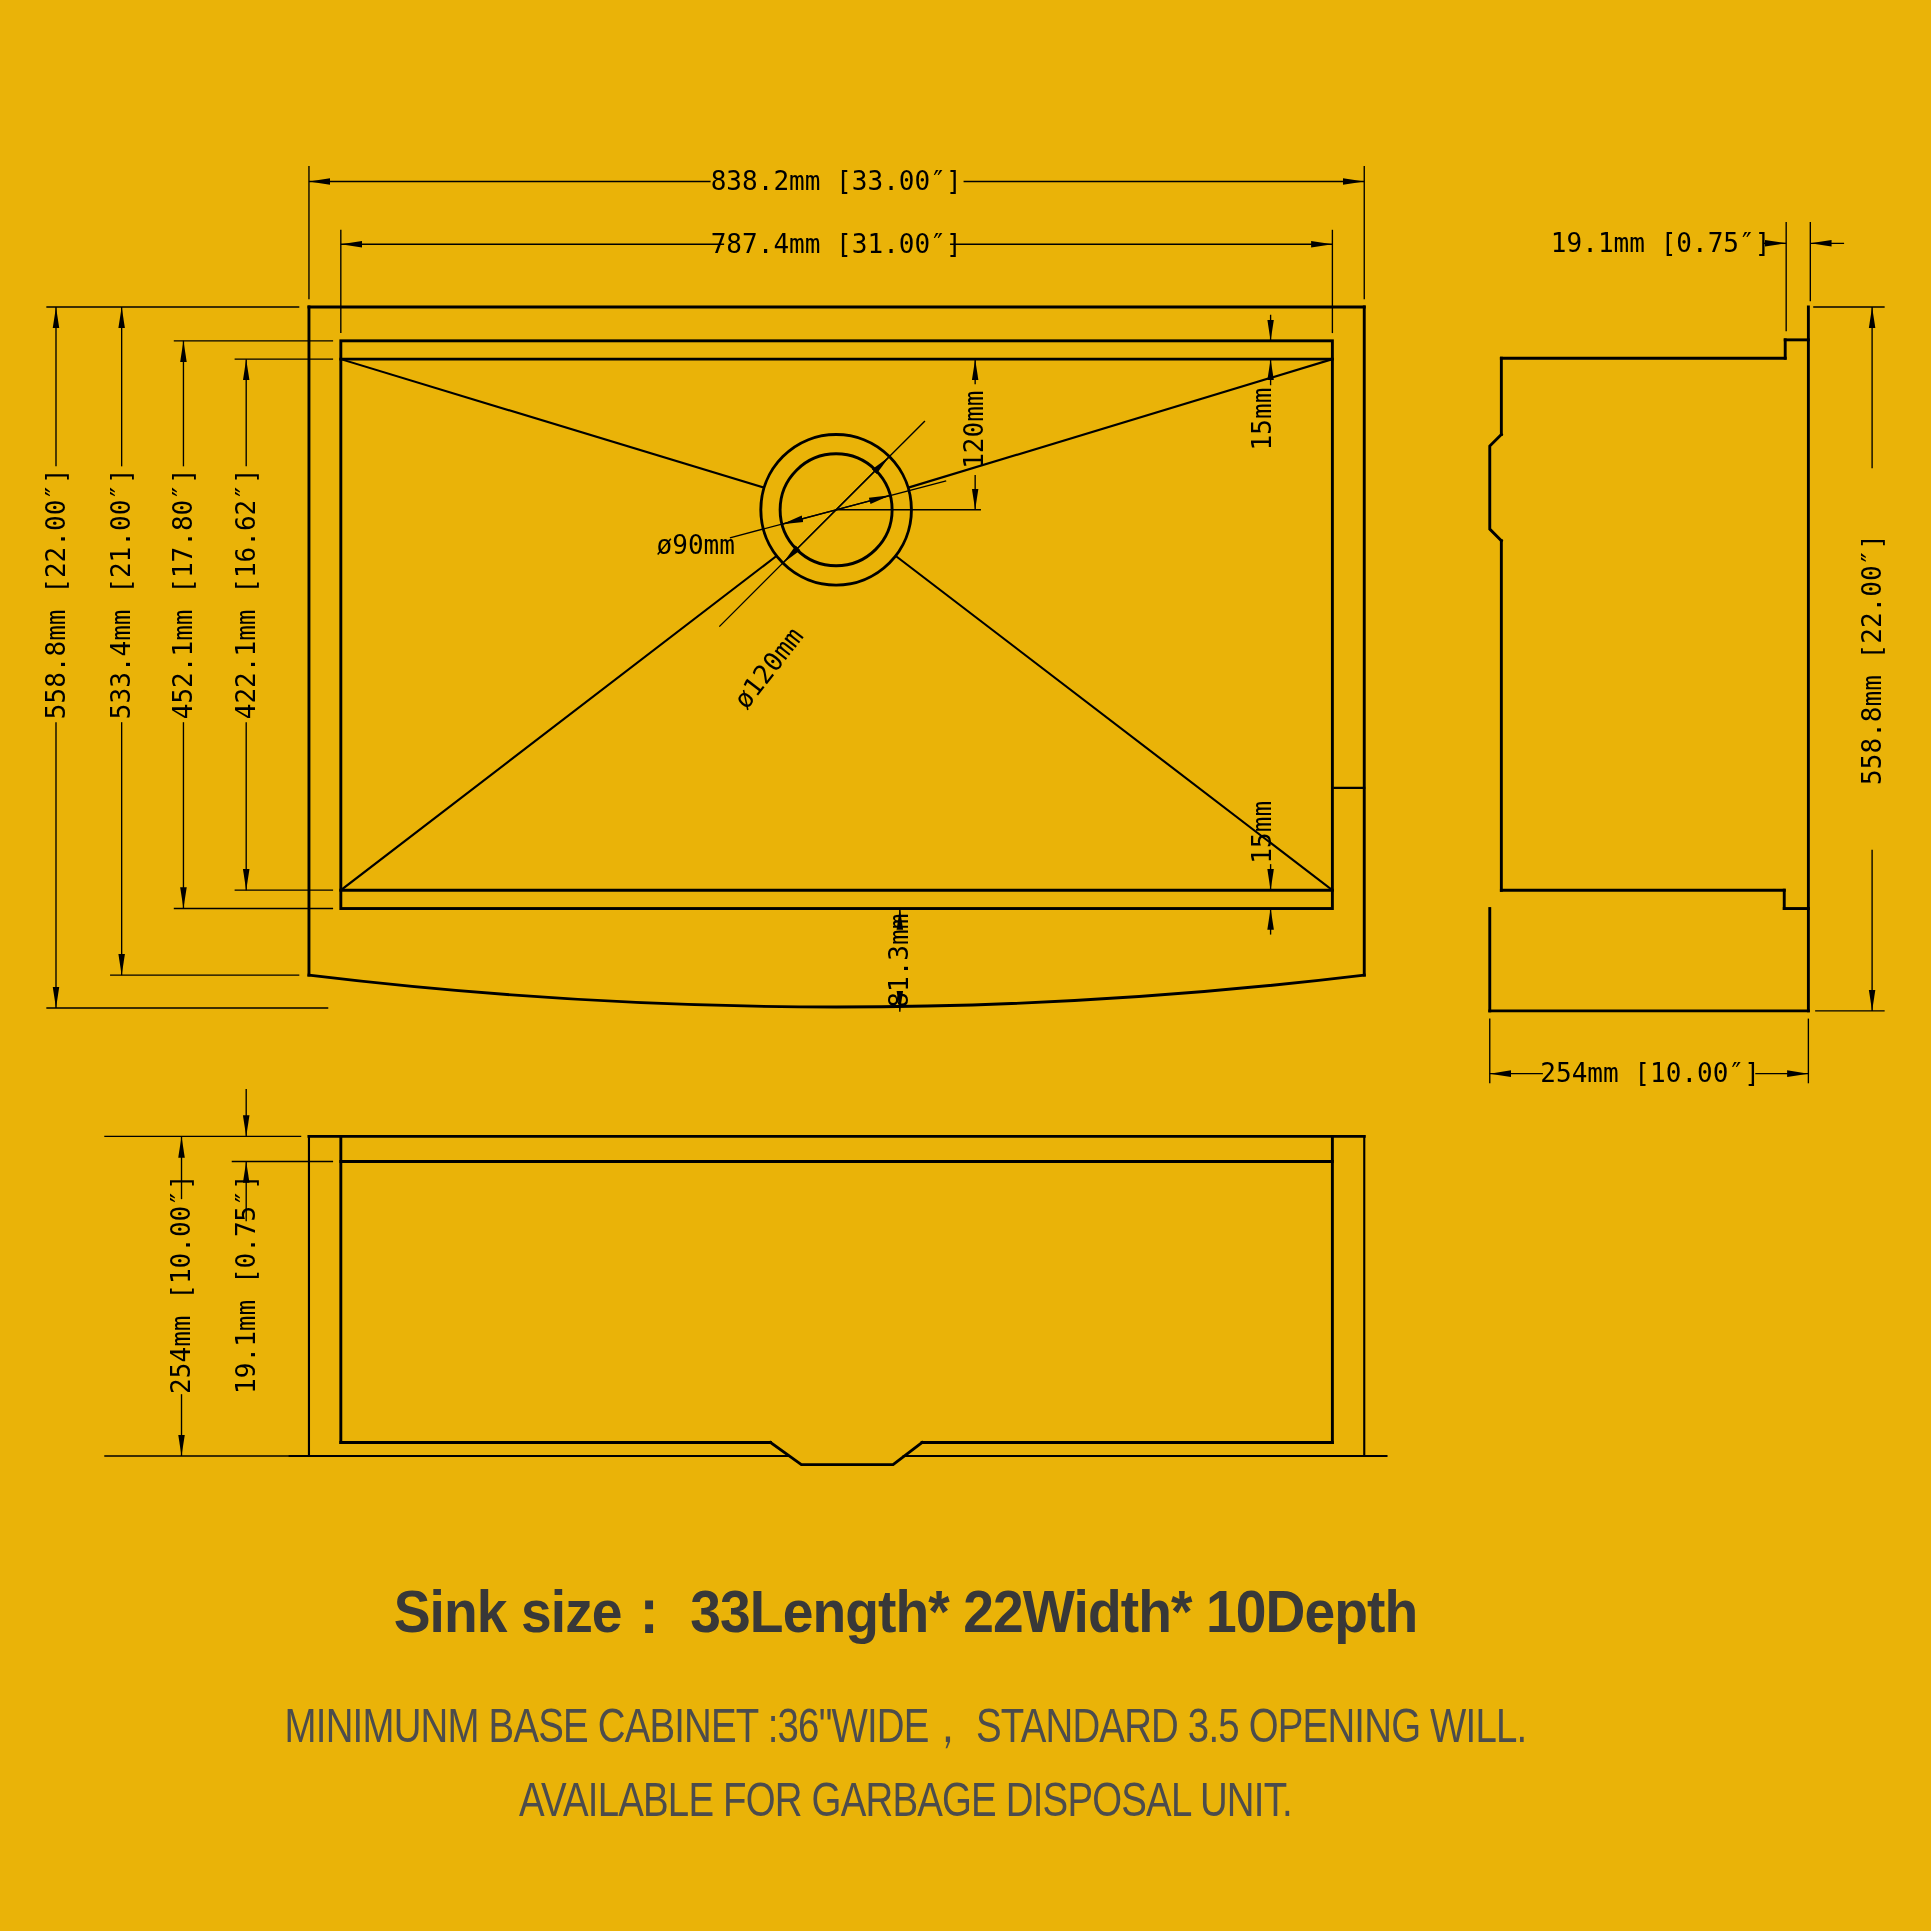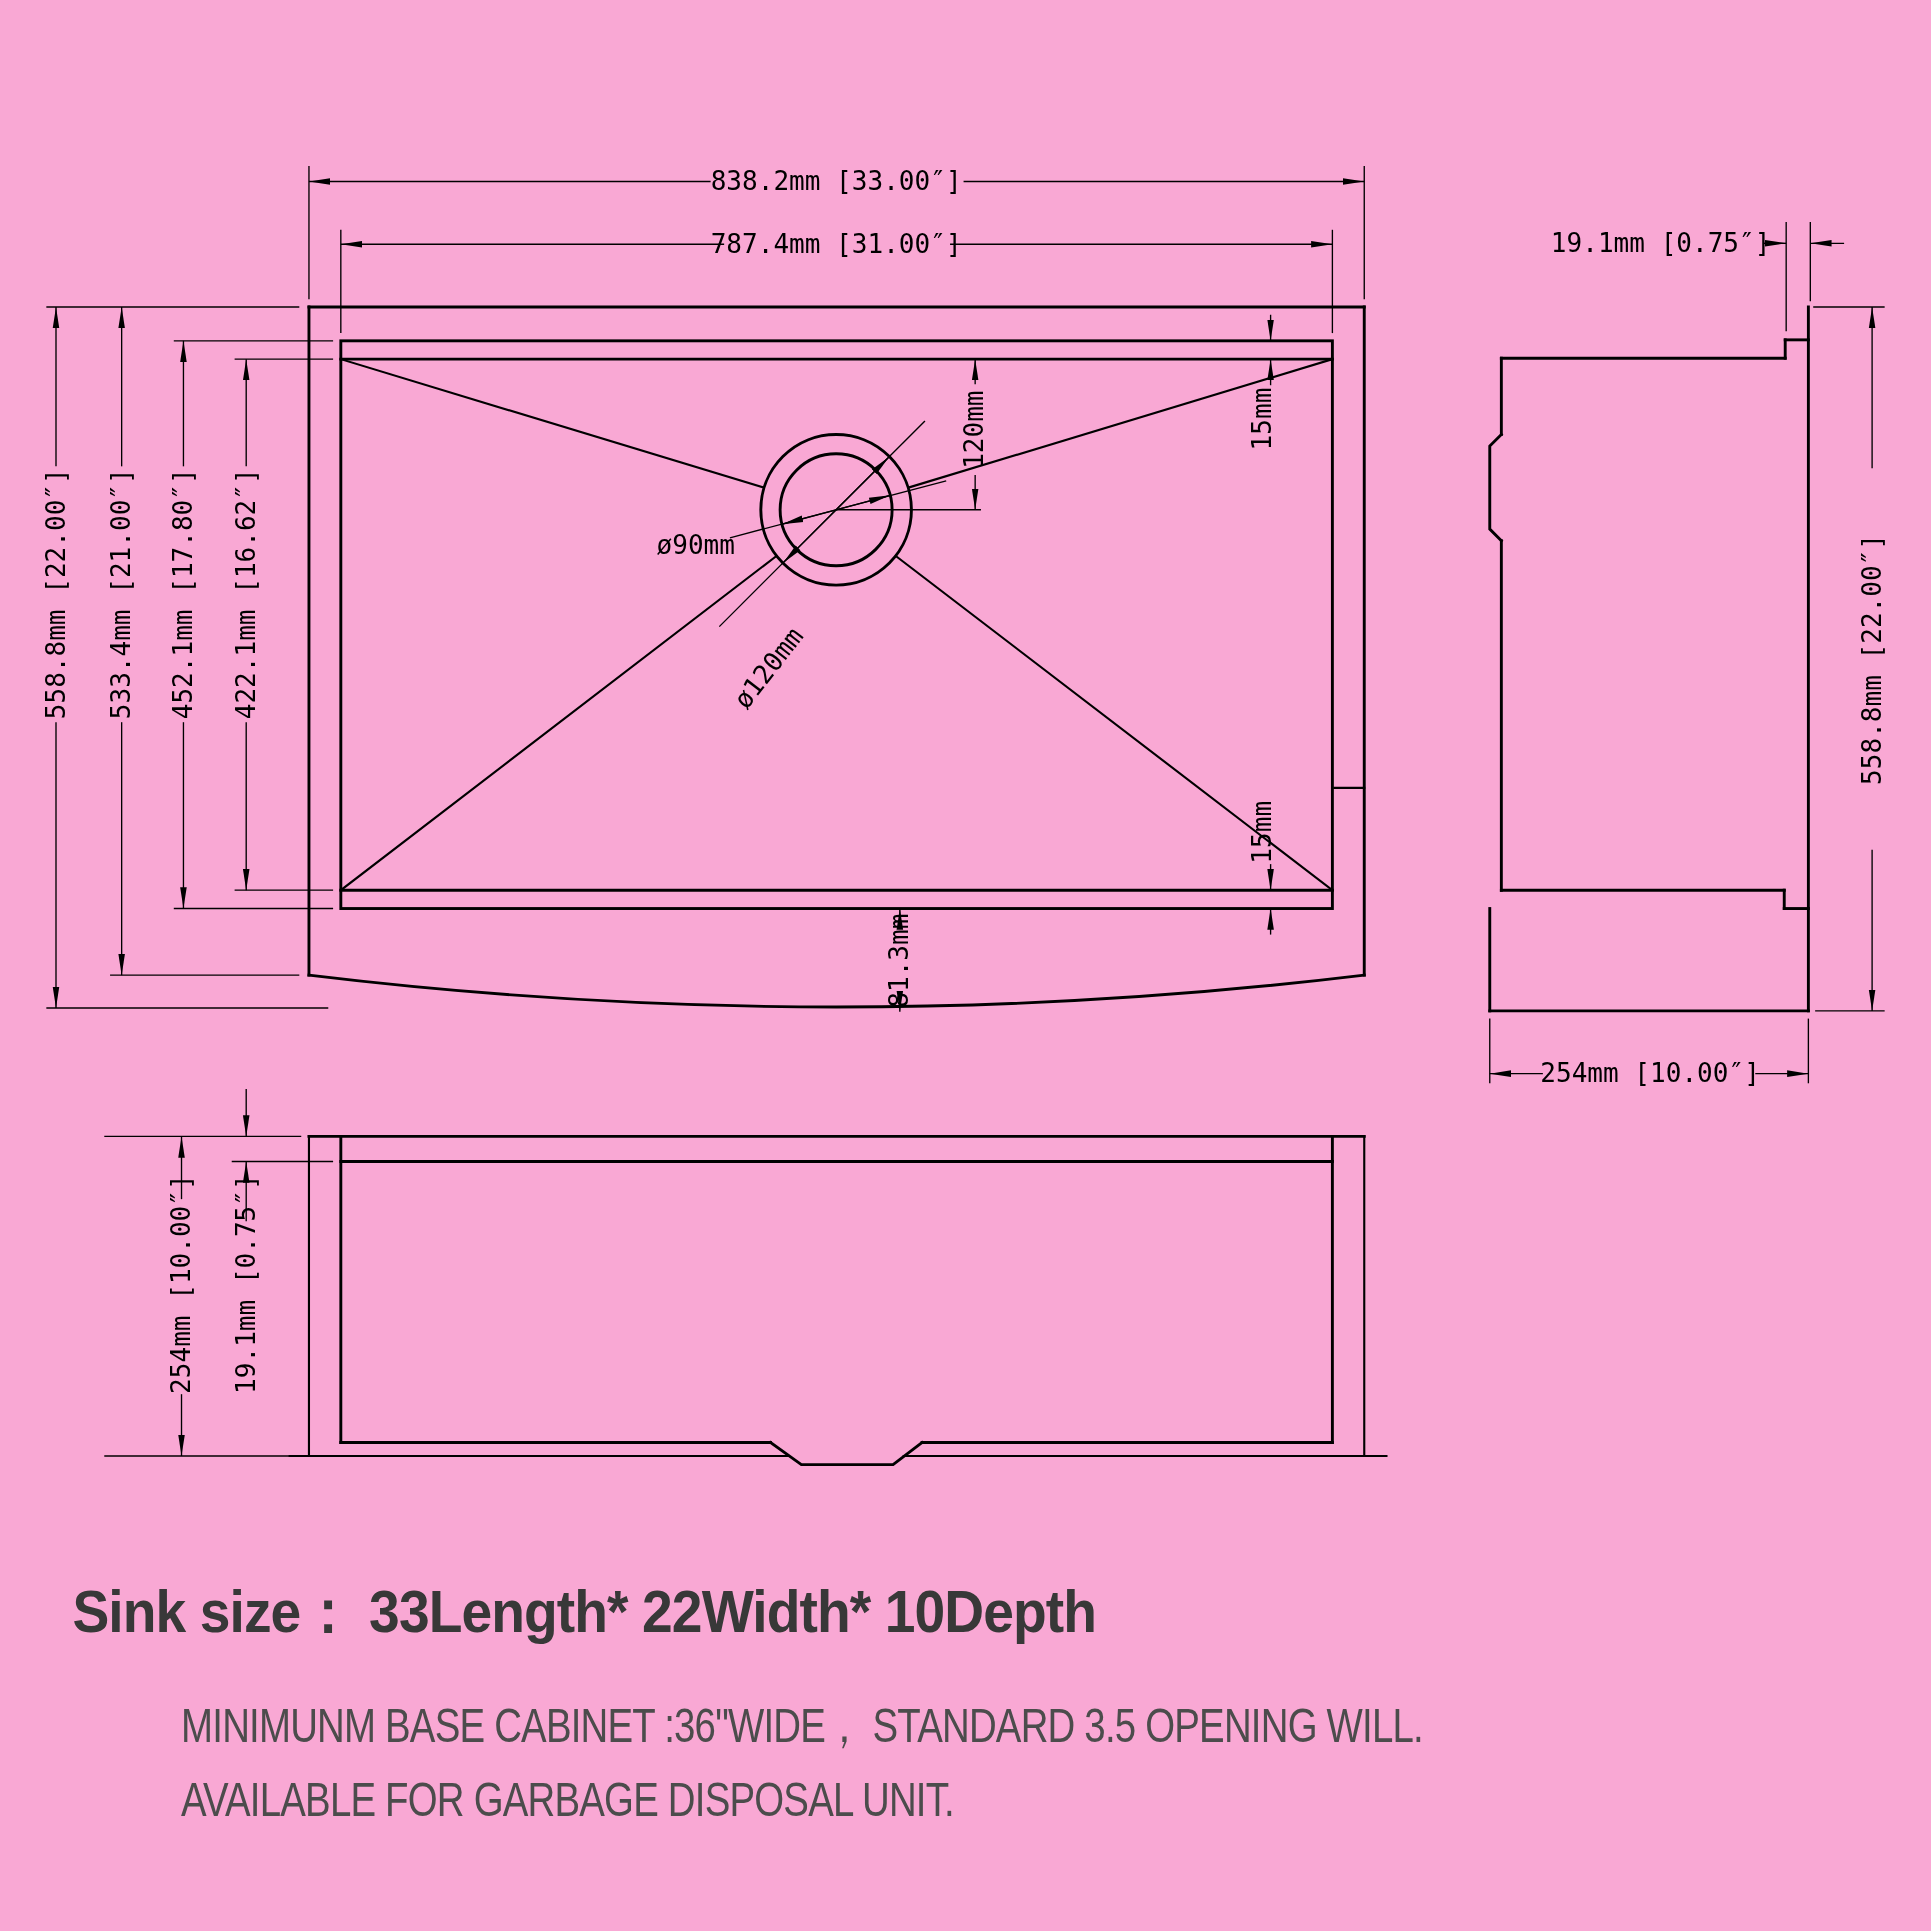--- a/index.html
+++ b/index.html
@@ -1,23 +1,23 @@
 <!DOCTYPE html>
 <html><head>
 <meta charset="utf-8">
 <style>
   html,body{margin:0;padding:0;background:#ffffff;}
-  .canvas{position:relative;width:1931px;height:1931px;background:#f9a8d4;overflow:hidden;
+  .canvas{position:relative;width:1931px;height:1931px;background:#eab308;overflow:hidden;
           font-family:"Liberation Sans",sans-serif;}
   svg{position:absolute;left:0;top:0;}
   .thick{stroke:#000;stroke-width:3;fill:none;stroke-linecap:square;}
   .mid{stroke:#000;stroke-width:2.2;fill:none;stroke-linecap:square;}
   .thin{stroke:#000;stroke-width:1.4;fill:none;stroke-linecap:butt;}
   .dimtxt{font-family:"DejaVu Sans Mono",monospace;font-size:27px;fill:#000;}
-  .footer{position:absolute;left:0;top:1572px;width:1811px;text-align:left;}
+  .footer{position:absolute;left:0;top:1572px;width:1811px;text-align:center;}
   .title-line{font-family:"Liberation Sans",sans-serif;font-weight:bold;font-size:60px;
               color:#383838;transform:scaleX(.92);transform-origin:50% 50%;letter-spacing:-1px;}
   .note-line{font-family:"Liberation Sans",sans-serif;font-size:48px;color:#4c4c4c;
              transform:scaleX(.8);transform-origin:50% 50%;margin-top:13.5px;letter-spacing:-1px;}
   .note-line.first{margin-top:41px;}
 </style>
 </head>
 <body>
 
 <div class="canvas">

